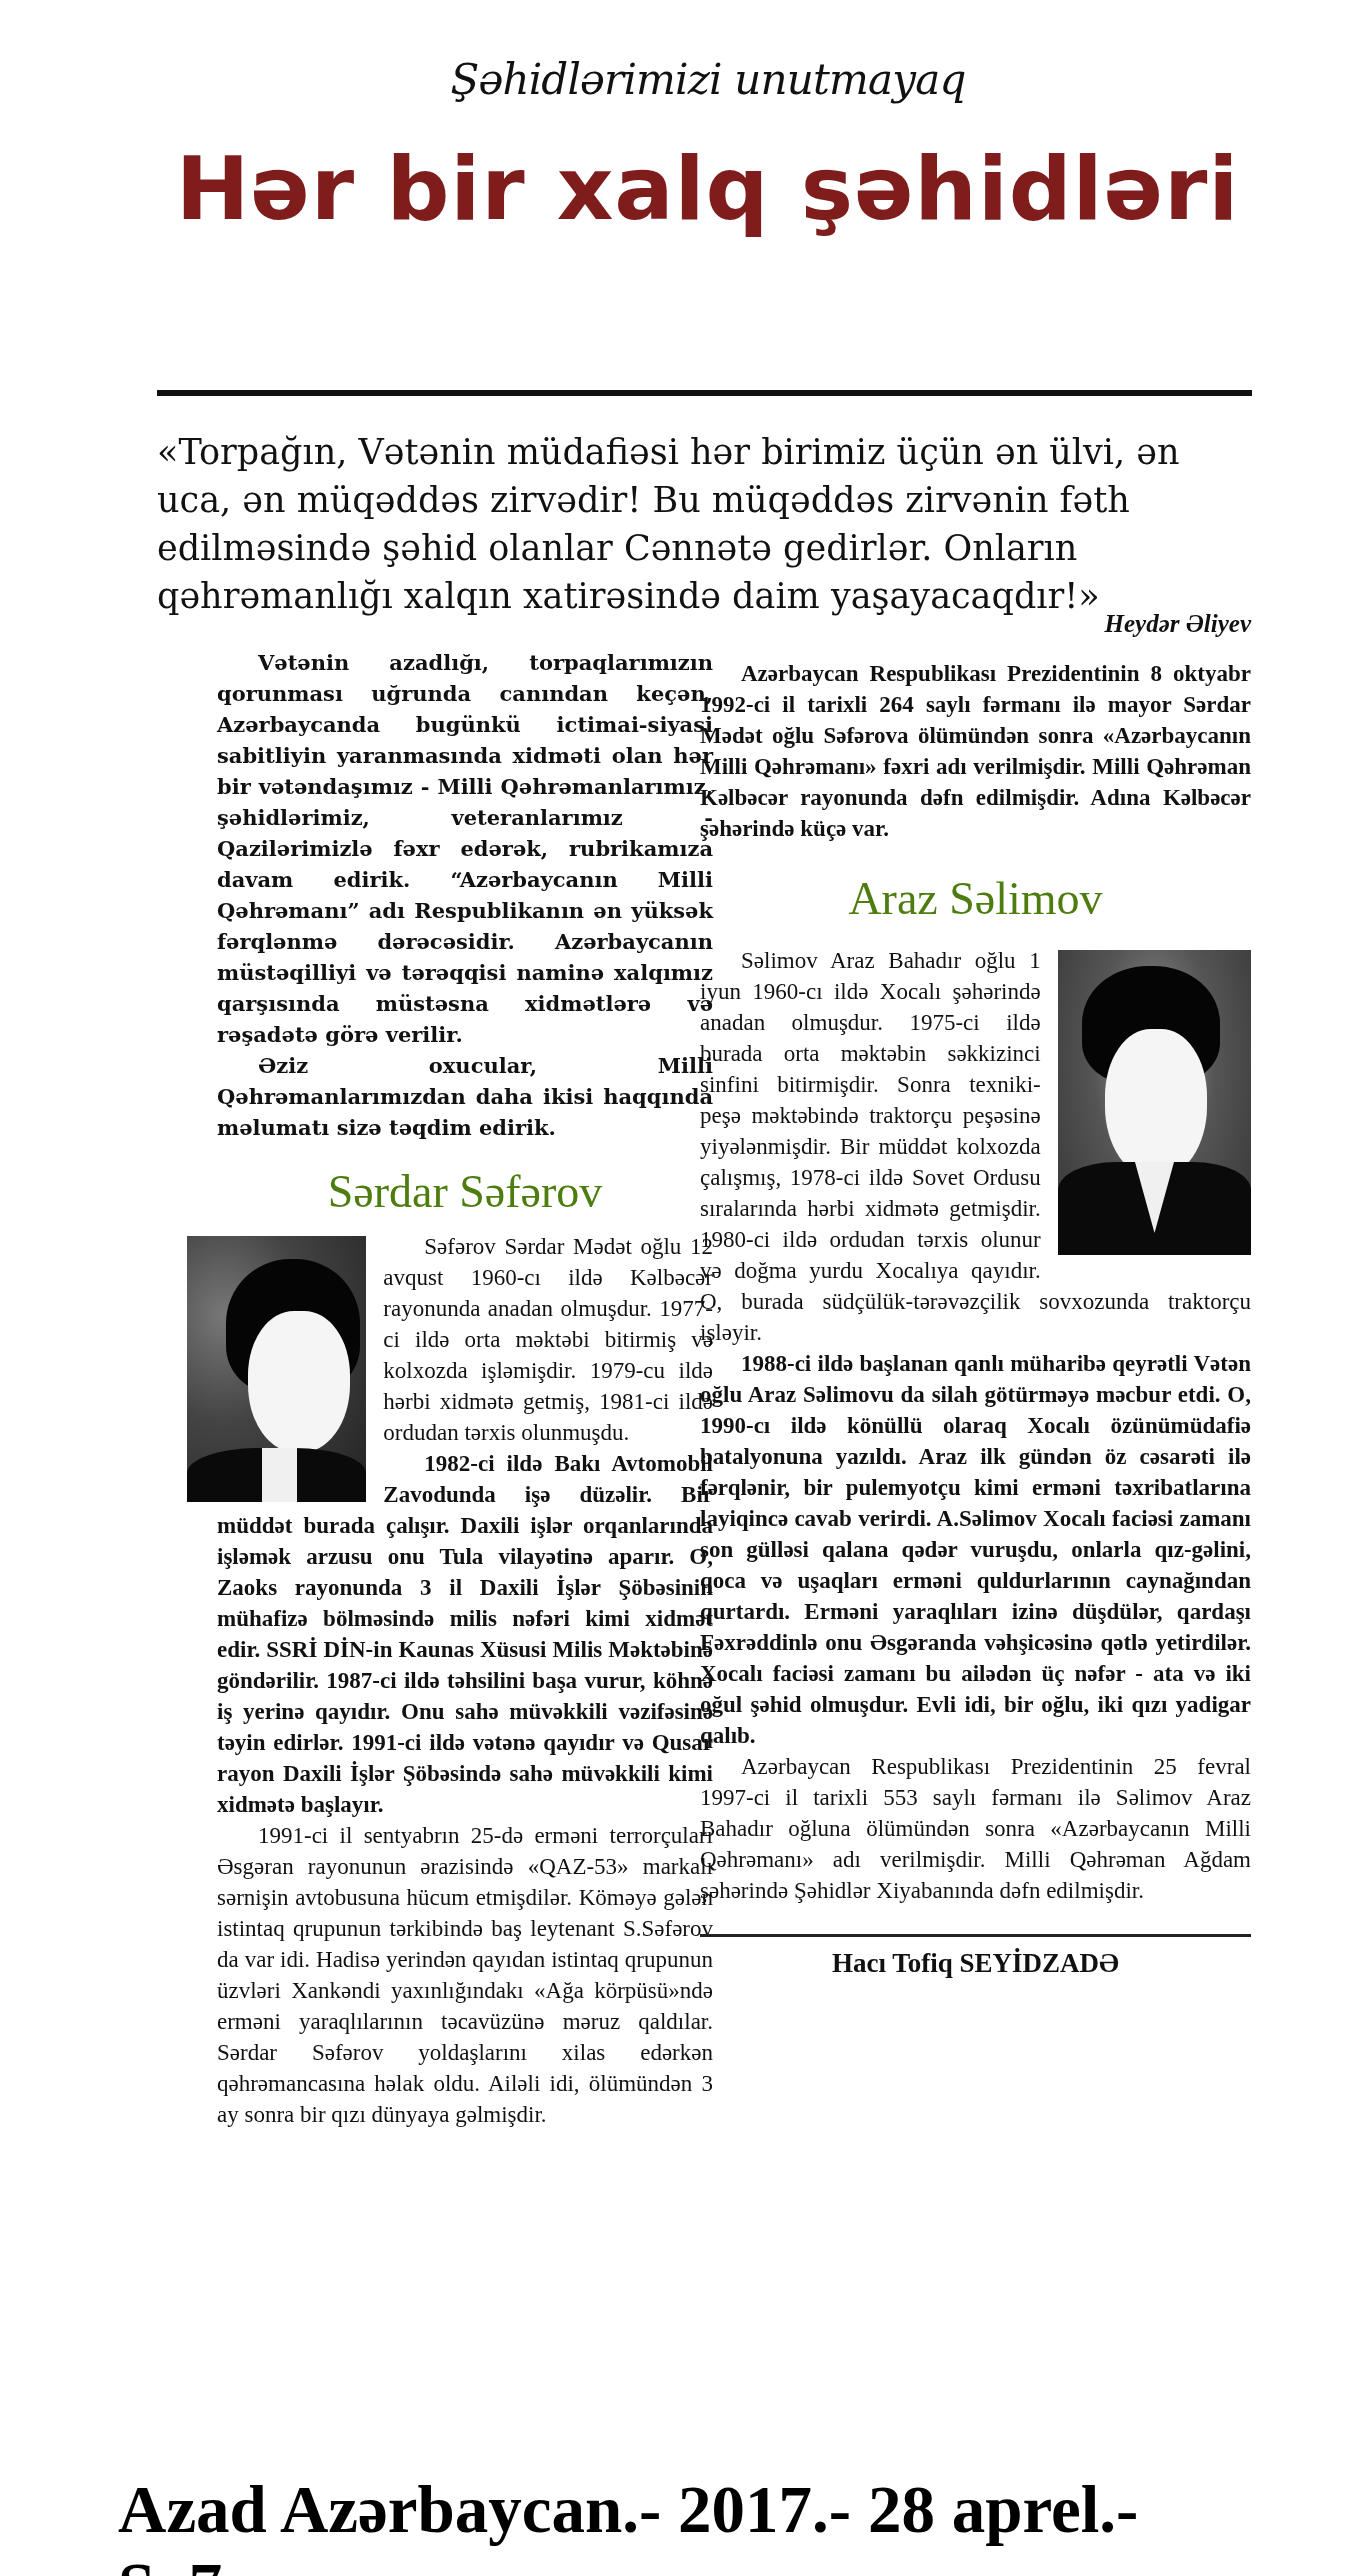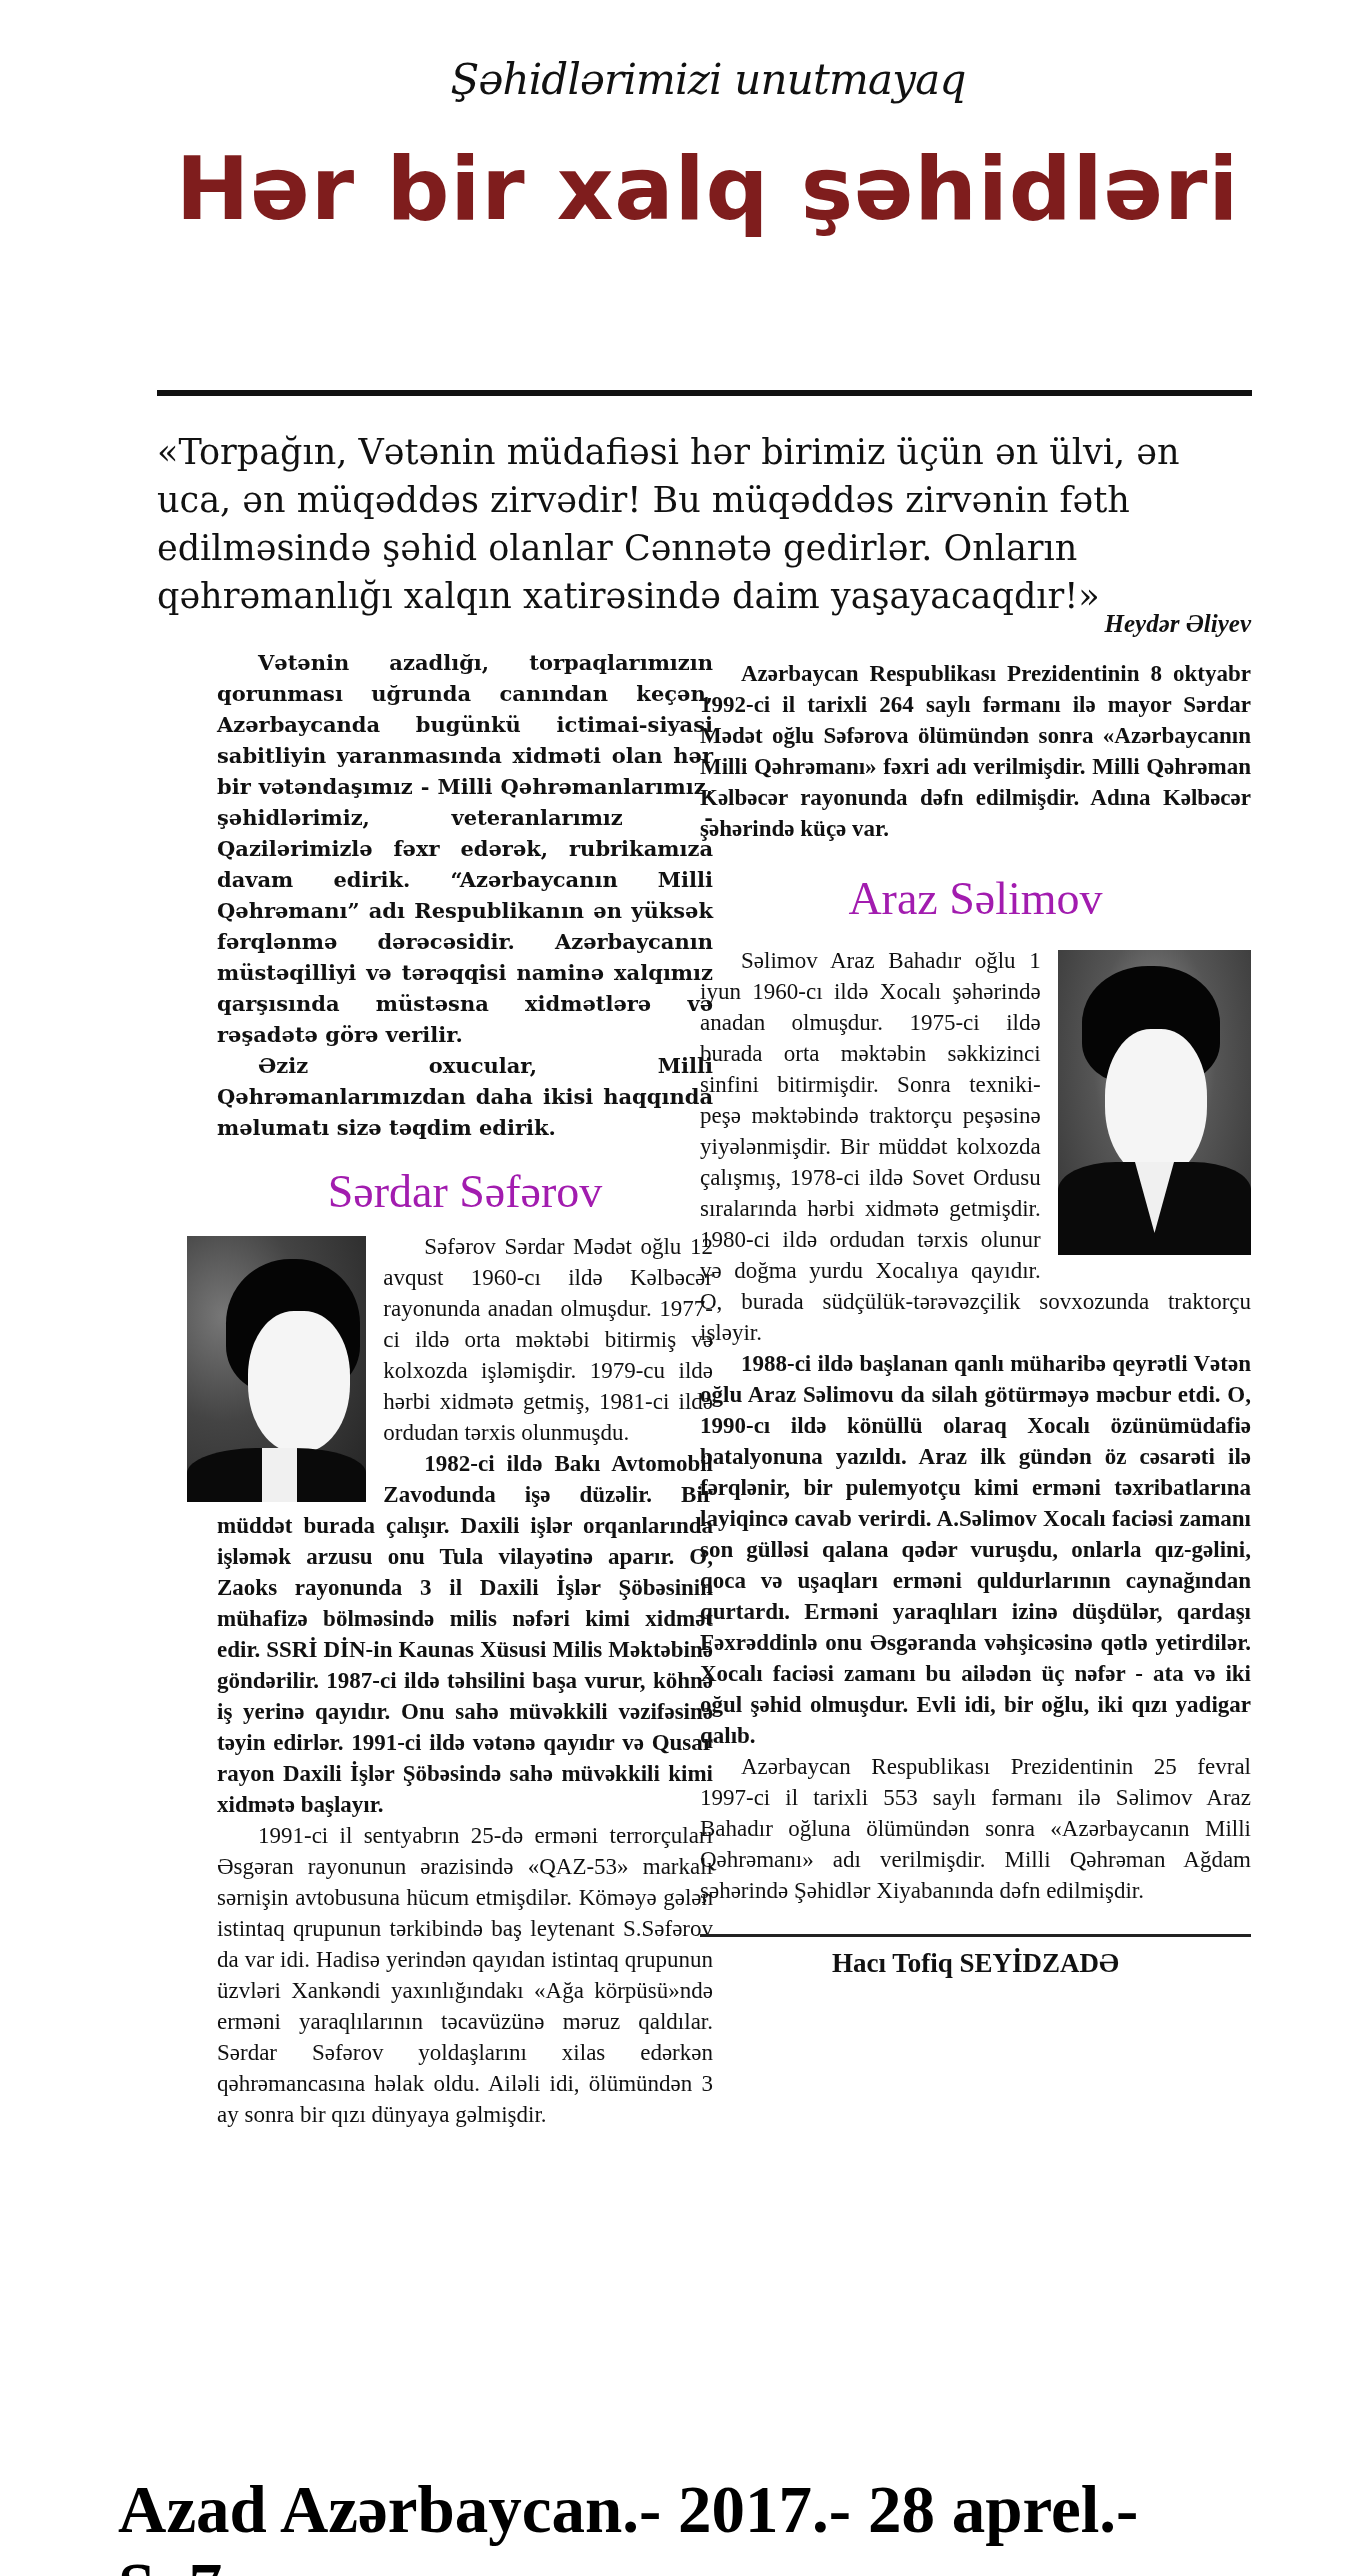--- a/index.html
+++ b/index.html
@@ -22,21 +22,21 @@
   .bold { font-weight: bold; }
 
   .left-col { left: 189px; top: 647px; width: 496px; margin-left: 28px; }
   .intro { font-family: "DejaVu Serif", serif; font-weight: bold; font-size: 21px; line-height: 31px; }
 
   .right-col { left: 700px; top: 606px; width: 551px; }
   .signature-quote { text-align: right; font-family: "Liberation Serif", serif; font-style: italic;
     font-weight: bold; font-size: 25px; line-height: 35px; margin-bottom: 17.3px; }
 
   .name-heading { font-family: "Liberation Serif", serif; font-size: 46px; text-align: center;
-    line-height: 55px; font-weight: normal; color: #a21caf; }
+    line-height: 55px; font-weight: normal; color: #4d7c0f; }
 
   .photo { background: #2a2a2a; position: relative; overflow: hidden; }
   .photo .bg { position: absolute; inset: 0;
     background: radial-gradient(ellipse at 20% 30%, #777 0%, #444 40%, #222 100%); }
   .photo .hair { position: absolute; background: #050505; border-radius: 48% 48% 35% 35%; }
   .photo .face { position: absolute; background: #f5f5f5; border-radius: 45% 45% 48% 48%; }
   .photo .body { position: absolute; background: #0a0a0a; }
   .photo .collar { position: absolute; background: #f0f0f0; }
 
   .float-left { float: left; margin: 4.7px 17.3px 4.7px 0; }

